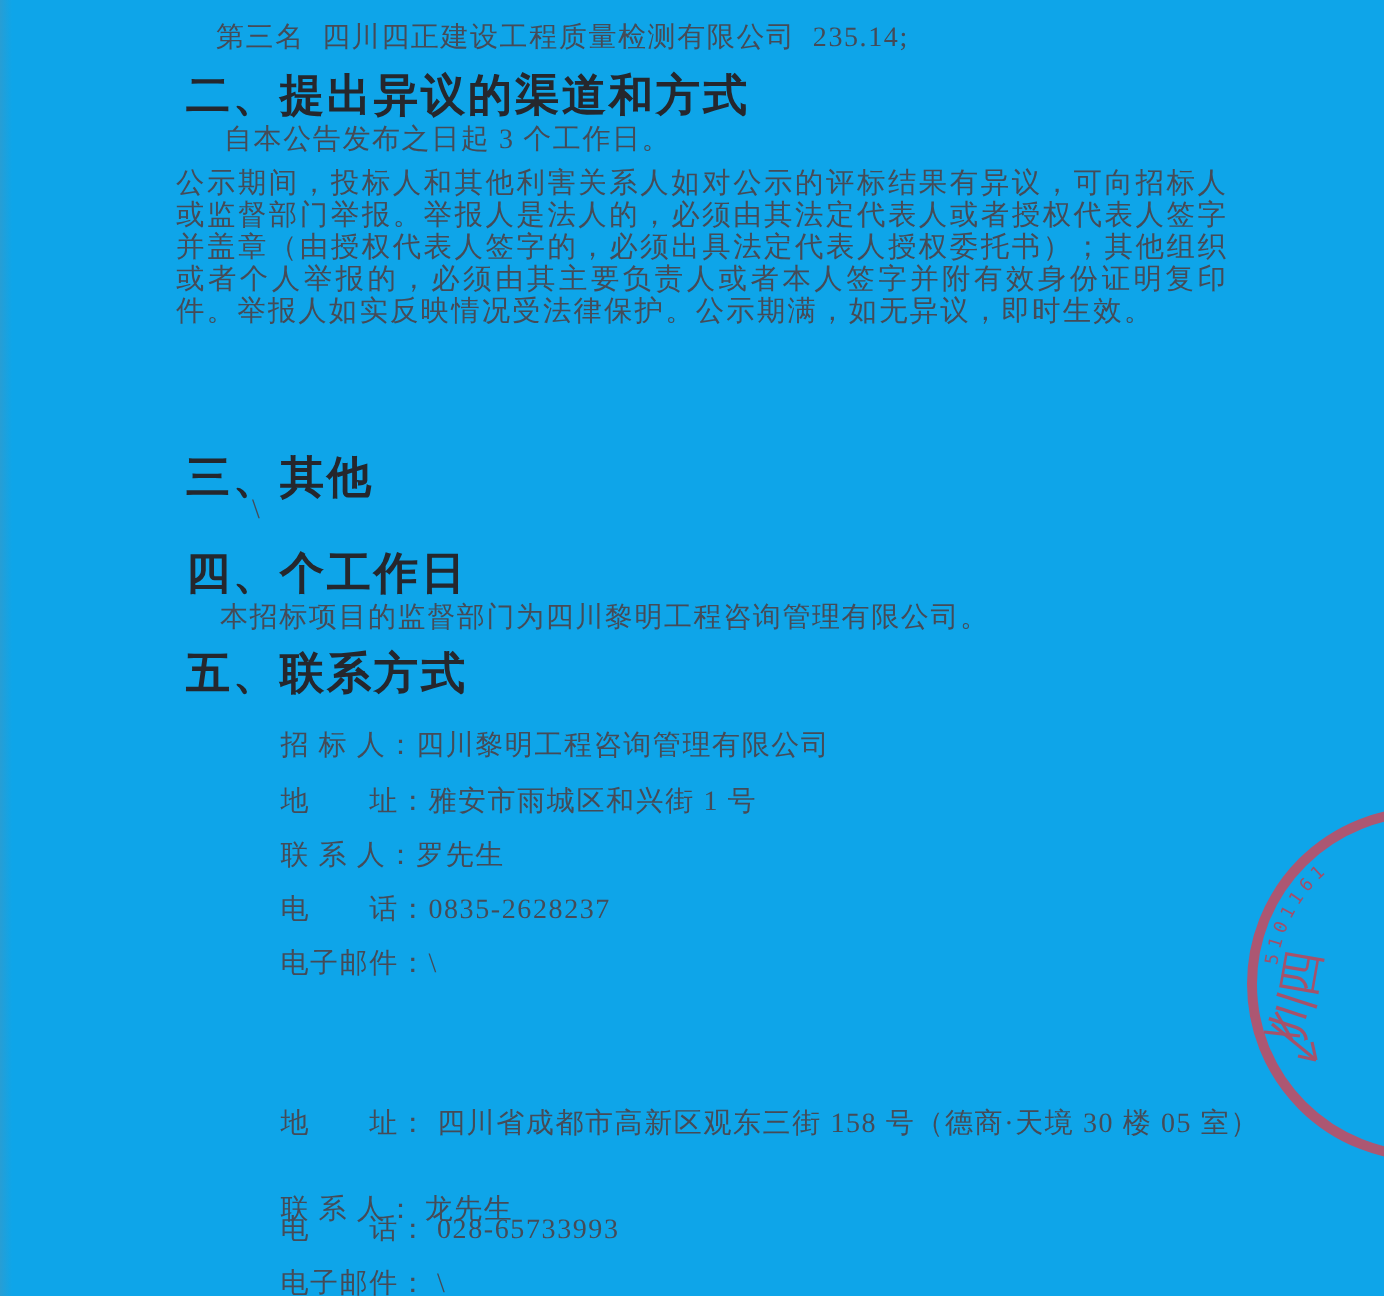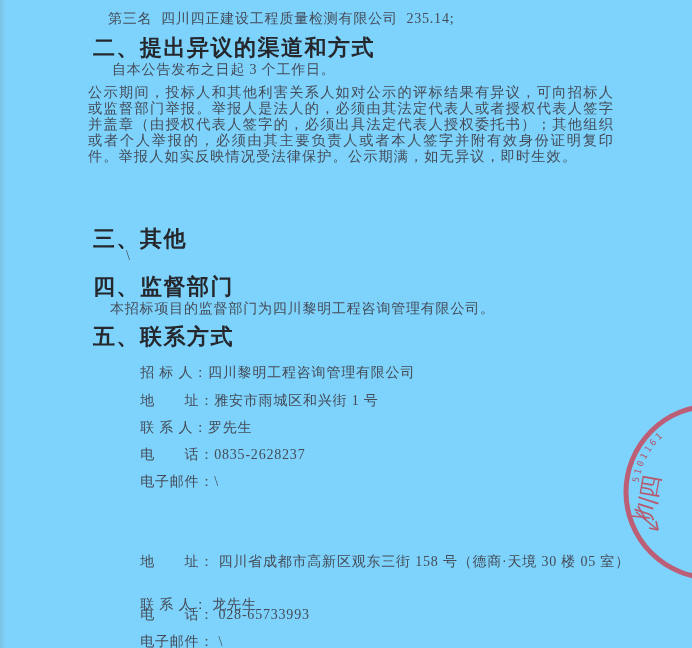--- a/index.html
+++ b/index.html
@@ -2,21 +2,21 @@
 <html><head>
 <meta charset="utf-8">
 <style>
   html,body{margin:0;padding:0;}
   body{
     width:692px;height:648px;
     background:#fdfdfc;
     overflow:hidden;position:relative;
     font-family:"Liberation Serif","DejaVu Serif",serif;
   }
-  .page{position:absolute;inset:0;background:#7dd3fc;overflow:hidden;}
+  .page{position:absolute;inset:0;background:#0ea5e9;overflow:hidden;}
   .edge-shade{
     position:absolute;left:0;top:0;width:6px;height:100%;
     background:linear-gradient(90deg,rgba(130,132,138,.22),rgba(130,132,138,0));
   }
   .line{
     position:absolute;white-space:pre;
     font-size:14px;letter-spacing:.8px;
     color:#454b57;
   }
   .heading{
@@ -53,21 +53,21 @@
   <div class="heading" style="left:93px;top:33px;">二、提出异议的渠道和方式</div>
 
   <div class="line" style="left:112px;top:61px;">自本公告发布之日起 3 个工作日。</div>
 
   <div class="para">公示期间，投标人和其他利害关系人如对公示的评标结果有异议，可向招标人或监督部门举报。举报人是法人的，必须由其法定代表人或者授权代表人签字并盖章（由授权代表人签字的，必须出具法定代表人授权委托书）；其他组织或者个人举报的，必须由其主要负责人或者本人签字并附有效身份证明复印件。举报人如实反映情况受法律保护。公示期满，如无异议，即时生效。</div>
 
   <div class="heading" style="left:93px;top:224px;">三、其他</div>
 
   <div class="line" style="left:126px;top:248px;">\</div>
 
-  <div class="heading" style="left:93px;top:272px;">四、监督部门</div>
+  <div class="heading" style="left:93px;top:272px;">四、个工作日</div>
 
   <div class="line" style="left:110px;top:300px;">本招标项目的监督部门为四川黎明工程咨询管理有限公司。</div>
 
   <div class="heading" style="left:93px;top:322px;text-align:center;">五、联系方式</div>
 
   <div class="row" style="left:123px;top:348px;">
     <span class="lbl">招 标 人：</span><span class="val">四川黎明工程咨询管理有限公司</span>
   </div>
   <div class="row" style="left:123px;top:376px;">
     <span class="lbl">地　　址：</span><span class="val">雅安市雨城区和兴街 1 号</span>

